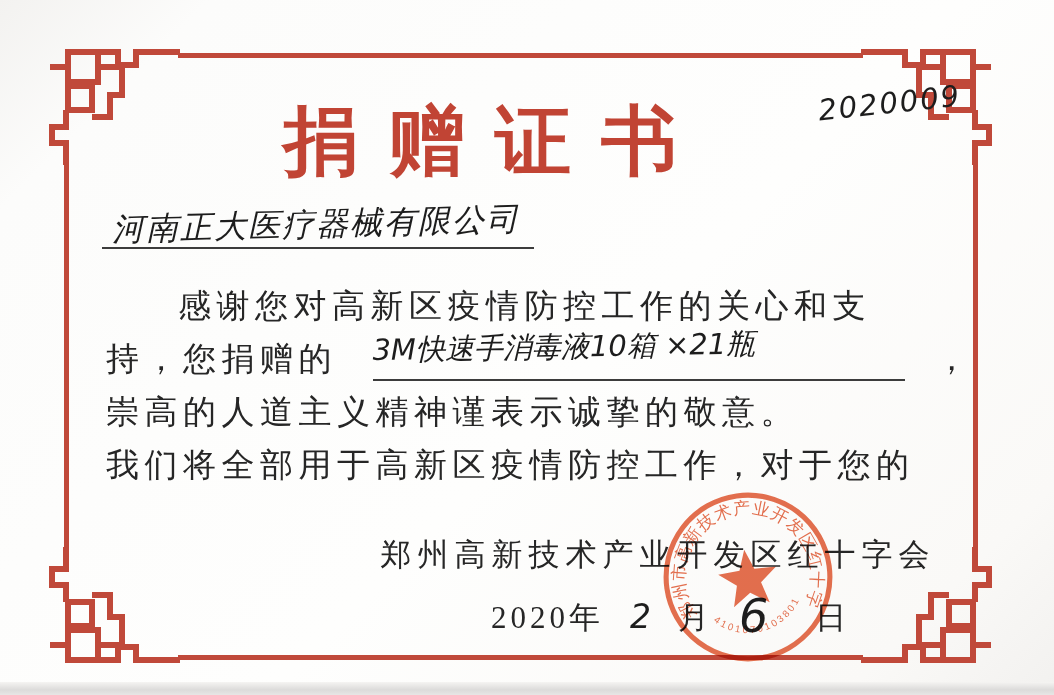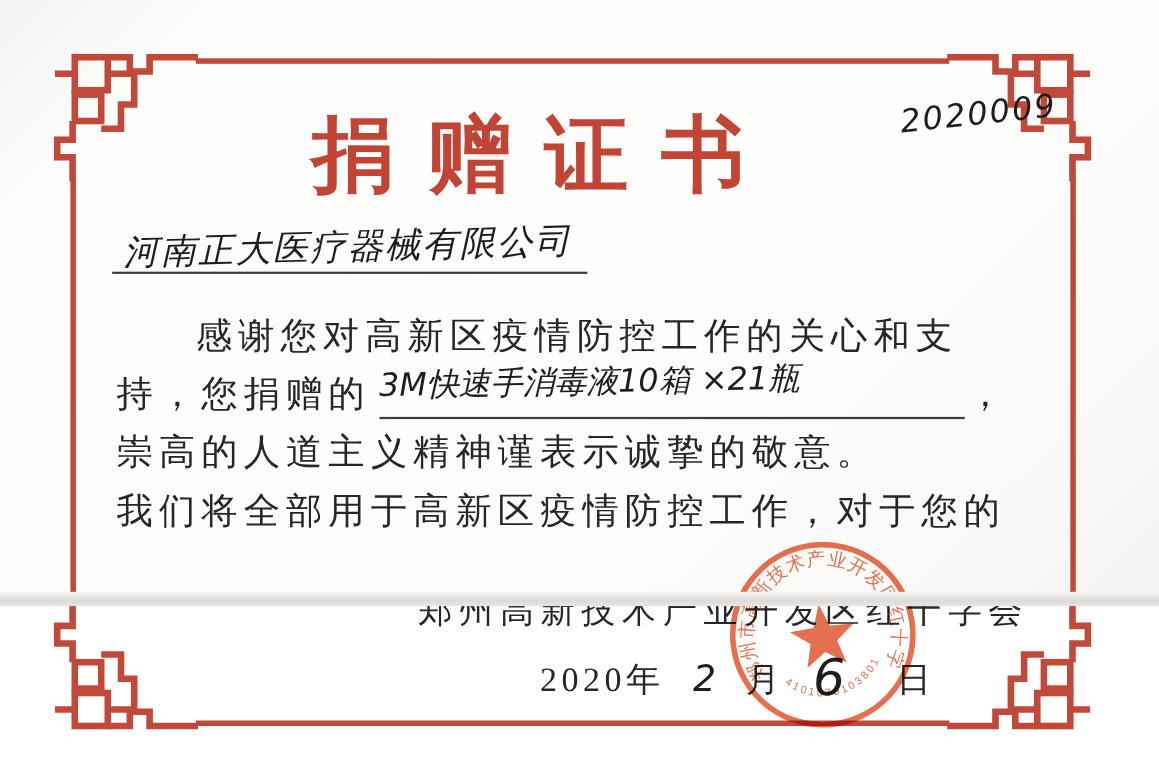--- a/index.html
+++ b/index.html
@@ -2,21 +2,21 @@
 <html><head>
 <meta charset="utf-8">
 <style>
   html,body{margin:0;padding:0;}
   body{
     width:1054px;height:695px;overflow:hidden;
     font-family:"Liberation Serif", serif;
     background:#ffffff;
   }
   .photo{
-    position:relative;width:1054px;height:551px;
+    position:relative;width:1054px;height:695px;
     background:linear-gradient(135deg,#f3f2f0 0%,#fcfcfb 12%,#fefefd 55%,#faf9f7 88%,#f2f1ef 100%);
   }
   .photo-edge{
     position:absolute;left:0;right:0;bottom:0;height:13px;
     background:linear-gradient(#f5f4f2,#dcdbda 60%,#e7e6e5);
   }
   
   .frame-line{position:absolute;background:#c0493a;}
   .line-top{left:178px;top:53px;width:685px;height:5px;}
   .line-bottom{left:178px;top:655px;width:685px;height:5px;}
@@ -34,21 +34,21 @@
     text-align:center;color:#c14434;
     font-size:76px;font-weight:bold;letter-spacing:30px;
     text-indent:30px;line-height:90px;
   }
   .body-text{
     position:absolute;left:106px;top:280px;width:862px;
     font-size:33px;color:#262626;letter-spacing:5.5px;line-height:53px;
     white-space:nowrap;
   }
   .indent{display:inline-block;width:72px;}
-  .fill-line{display:flex;align-items:center;height:53px;}
+  .fill-line{display:flex;align-items:center;height:53px;gap:28px;}
   .blank-items{
     flex:0 0 auto;width:532px;border-bottom:2px solid #3c3c3c;
     margin:0 2px 6px 8px;height:46px;display:flex;align-items:flex-end;
   }
   .issuer{
     position:absolute;left:378px;top:534px;width:560px;text-align:center;
     font-size:31px;color:#262626;letter-spacing:6px;white-space:nowrap;
   }
   .date-line{
     position:absolute;left:455px;top:585px;width:420px;

